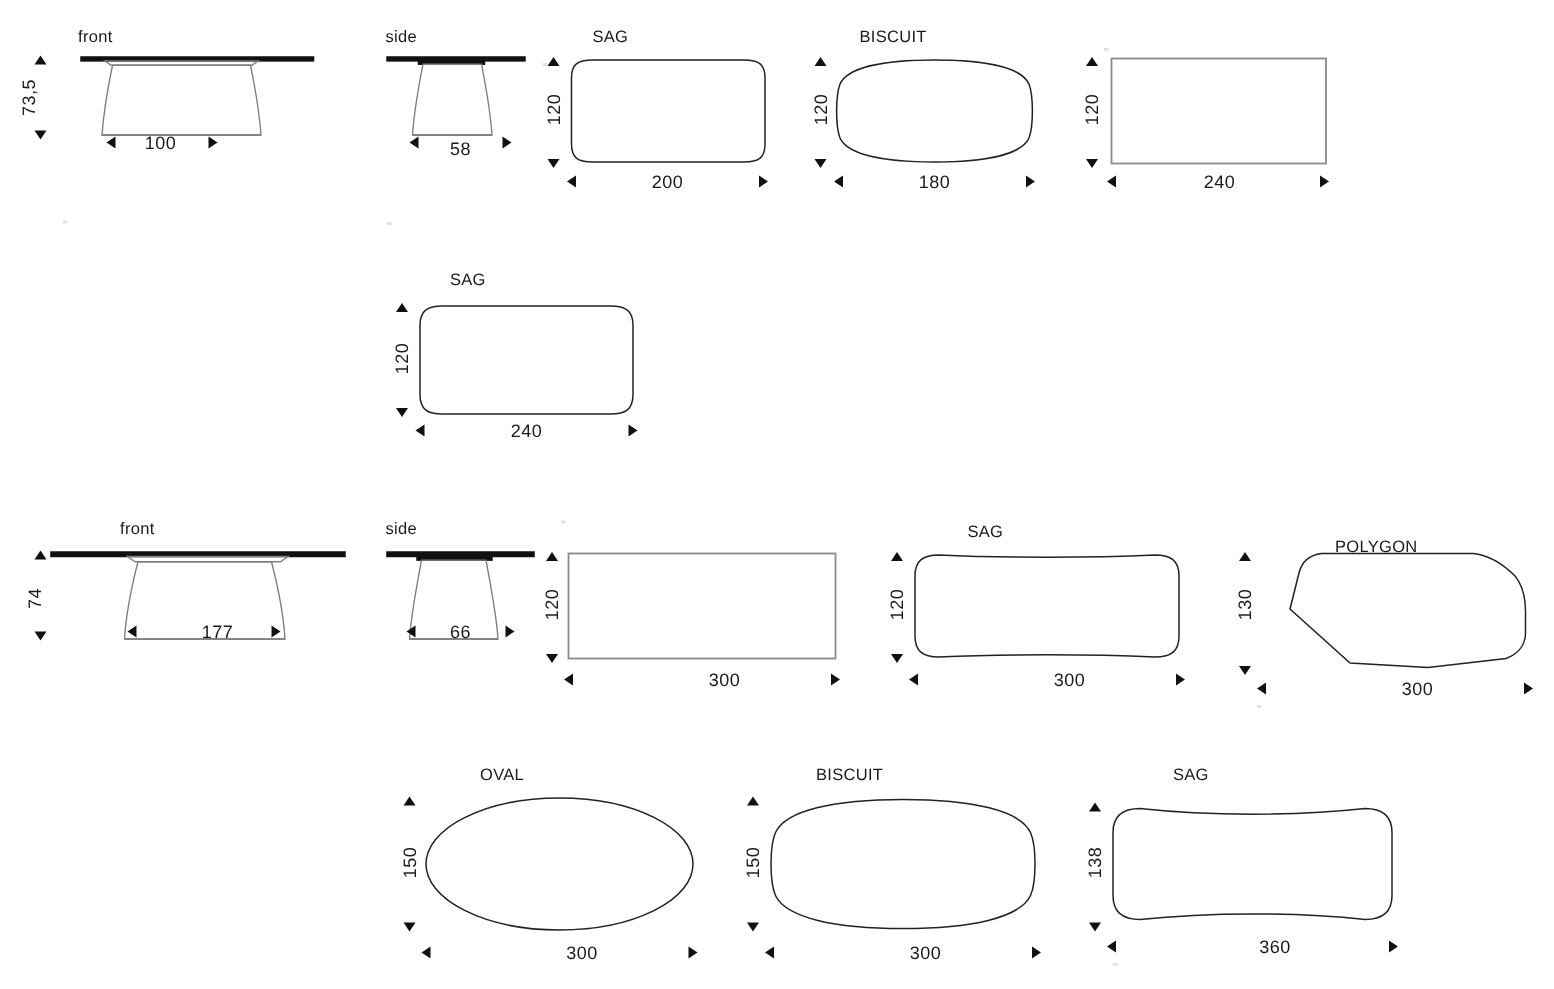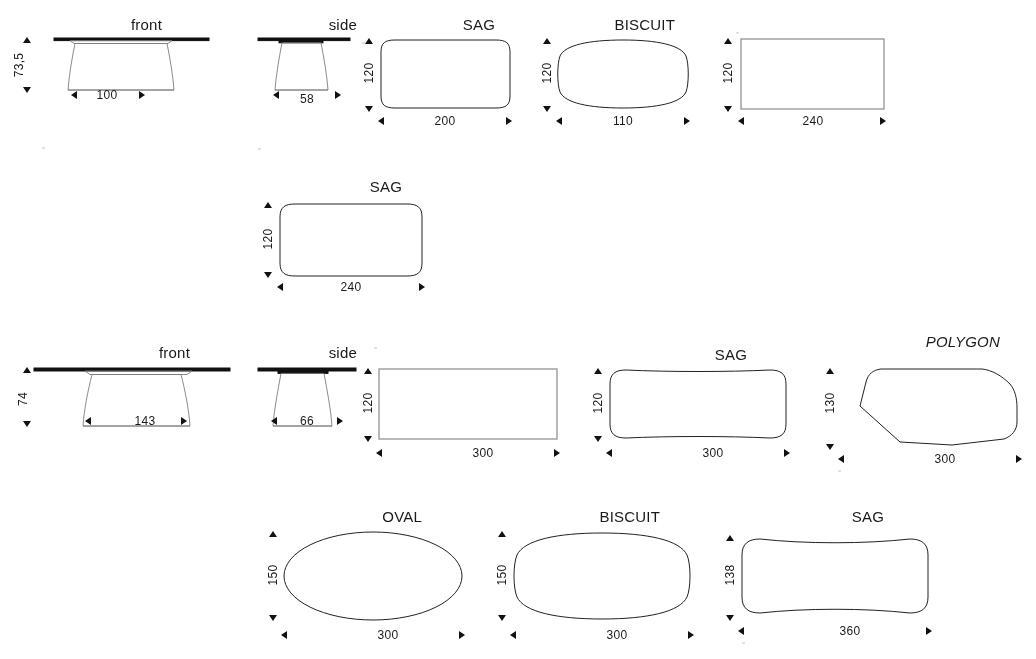--- a/index.html
+++ b/index.html
@@ -17,22 +17,22 @@
     width: 1036px;
     height: 659px;
     background: #ffffff;
     overflow: hidden;
   }
   .fig {
     position: absolute;
   }
   .fig-title {
     position: absolute;
-    text-align: right;
-    font-size: 15px;
+    text-align: left;
+    font-size: 11px;
     line-height: 18px;
     color: #1a1a1a;
     white-space: nowrap;
     letter-spacing: 0.2px;
   }
   .dim-h {
     position: absolute;
     font-size: 12px;
     line-height: 14px;
     color: #1a1a1a;
@@ -155,21 +155,21 @@
     </svg>
   </div>
   <div class="fig-title" style="left:573px; top:16px; width:102px;">BISCUIT</div>
   <div class="dim-v" style="left:522px; top:66px; width:50px; text-align:center;">120</div>
   <div class="fig" style="left:541px; top:36px; width:14px; height:78px;">
     <svg width="14" height="78" viewBox="0 0 14 78">
       <polygon class="arrow" points="6,2 10,8 2,8"></polygon>
       <polygon class="arrow" points="6,76 10,70 2,70"></polygon>
     </svg>
   </div>
-  <div class="dim-h" style="left:578px; top:114px; width:90px;">110</div>
+  <div class="dim-h" style="left:578px; top:114px; width:90px;">180</div>
   <div class="fig" style="left:554px; top:114px; width:138px; height:14px;">
     <svg width="138" height="14" viewBox="0 0 138 14">
       <polygon class="arrow" points="2,7 8,3 8,11"></polygon>
       <polygon class="arrow" points="136,7 130,3 130,11"></polygon>
     </svg>
   </div>
 
   <div class="fig" style="left:740px; top:38px; width:145px; height:72px;">
     <svg width="145" height="72" viewBox="0 0 145 72">
       <rect class="outline-rect" x="1" y="1" width="143" height="70"></rect>
@@ -221,21 +221,21 @@
     </svg>
   </div>
   <div class="fig-title" style="left:80px; top:344px; width:110px;">front</div>
   <div class="dim-v" style="left:-2px; top:392px; width:50px; text-align:center;">74</div>
   <div class="fig" style="left:22px; top:364px; width:14px; height:66px;">
     <svg width="14" height="66" viewBox="0 0 14 66">
       <polygon class="arrow" points="5,3 9,9 1,9"></polygon>
       <polygon class="arrow" points="5,63 9,57 1,57"></polygon>
     </svg>
   </div>
-  <div class="dim-h" style="left:100px; top:414px; width:90px;">143</div>
+  <div class="dim-h" style="left:100px; top:414px; width:90px;">177</div>
   <div class="fig" style="left:82px; top:414px; width:108px; height:14px;">
     <svg width="108" height="14" viewBox="0 0 108 14">
       <polygon class="arrow" points="3,7 9,3 9,11"></polygon>
       <polygon class="arrow" points="105,7 99,3 99,11"></polygon>
     </svg>
   </div>
 
   <div class="fig" style="left:252px; top:362px; width:114px; height:72px;">
     <svg width="114" height="72" viewBox="0 0 114 72">
       <rect class="tabletop" x="6" y="6" width="98" height="3"></rect>
@@ -293,21 +293,21 @@
       <polygon class="arrow" points="2,7 8,3 8,11"></polygon>
       <polygon class="arrow" points="186,7 180,3 180,11"></polygon>
     </svg>
   </div>
 
   <div class="fig" style="left:840px; top:366px; width:180px; height:82px;">
     <svg width="180" height="82" viewBox="0 0 180 82">
       <path class="outline" d="M20,40 L26,16 C28,8 33,4 41,3 L142,3 C152,4 162,10 170,18 C175,24 177,32 177,42 L177,56 C177,64 172,70 164,73 L112,79 L60,76 Z"></path>
     </svg>
   </div>
-  <div class="fig-title" style="left:890px; top:333px; width:110px;font-style:italic;">POLYGON</div>
+  <div class="fig-title" style="left:890px; top:356px; width:110px;">POLYGON</div>
   <div class="dim-v" style="left:805px; top:396px; width:50px; text-align:center;">130</div>
   <div class="fig" style="left:824px; top:366px; width:14px; height:86px;">
     <svg width="14" height="86" viewBox="0 0 14 86">
       <polygon class="arrow" points="6,2 10,8 2,8"></polygon>
       <polygon class="arrow" points="6,84 10,78 2,78"></polygon>
     </svg>
   </div>
   <div class="dim-h" style="left:900px; top:452px; width:90px;">300</div>
   <div class="fig" style="left:836px; top:452px; width:188px; height:14px;">
     <svg width="188" height="14" viewBox="0 0 188 14">

